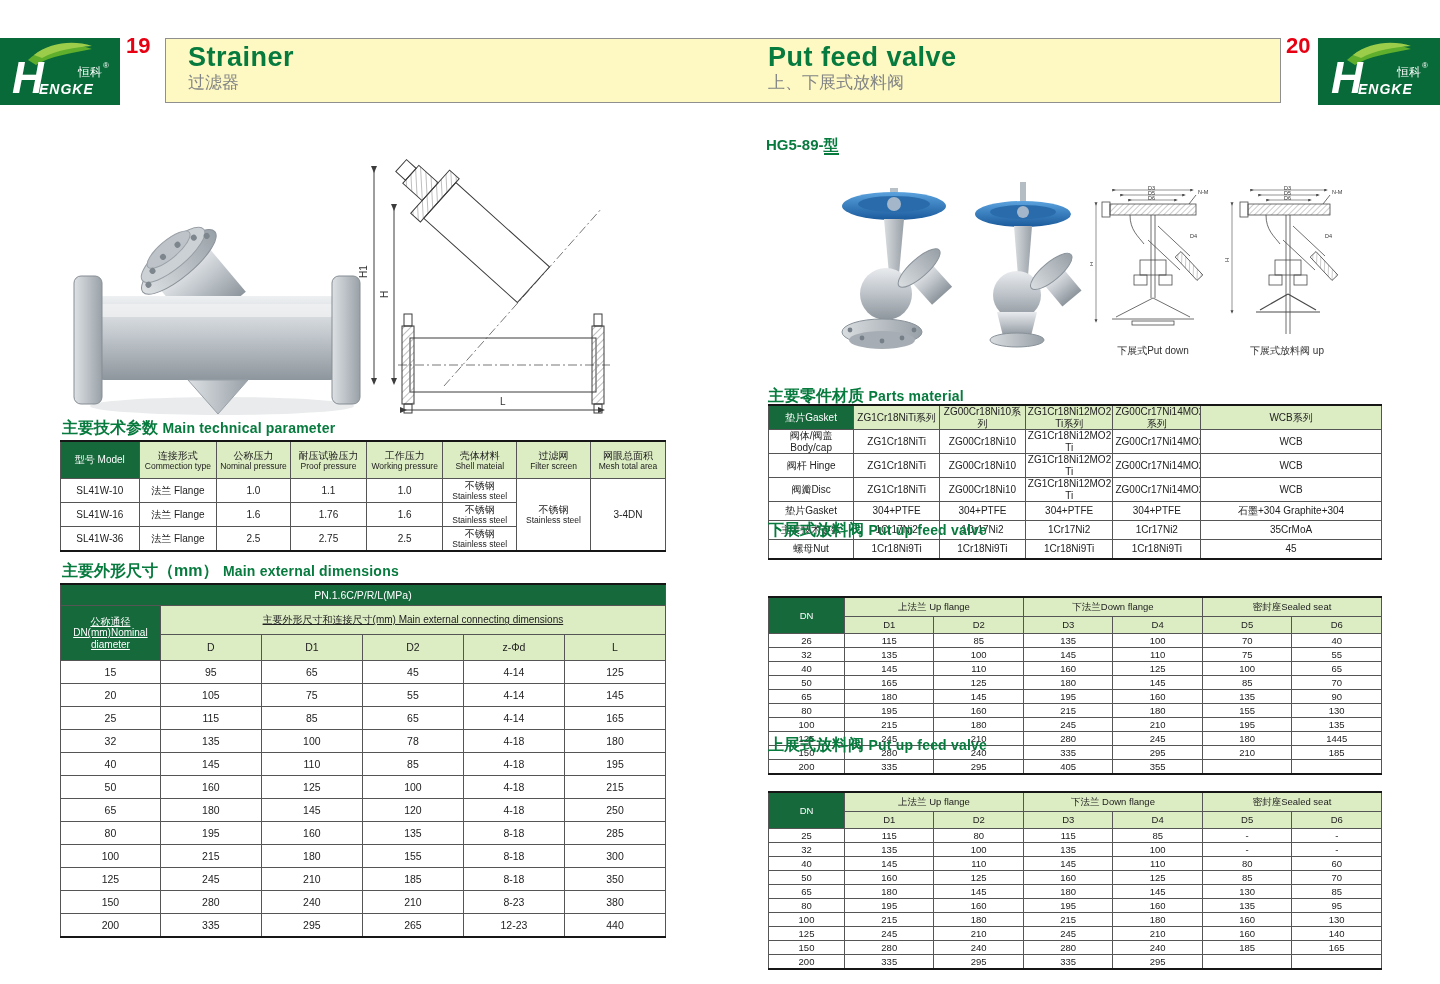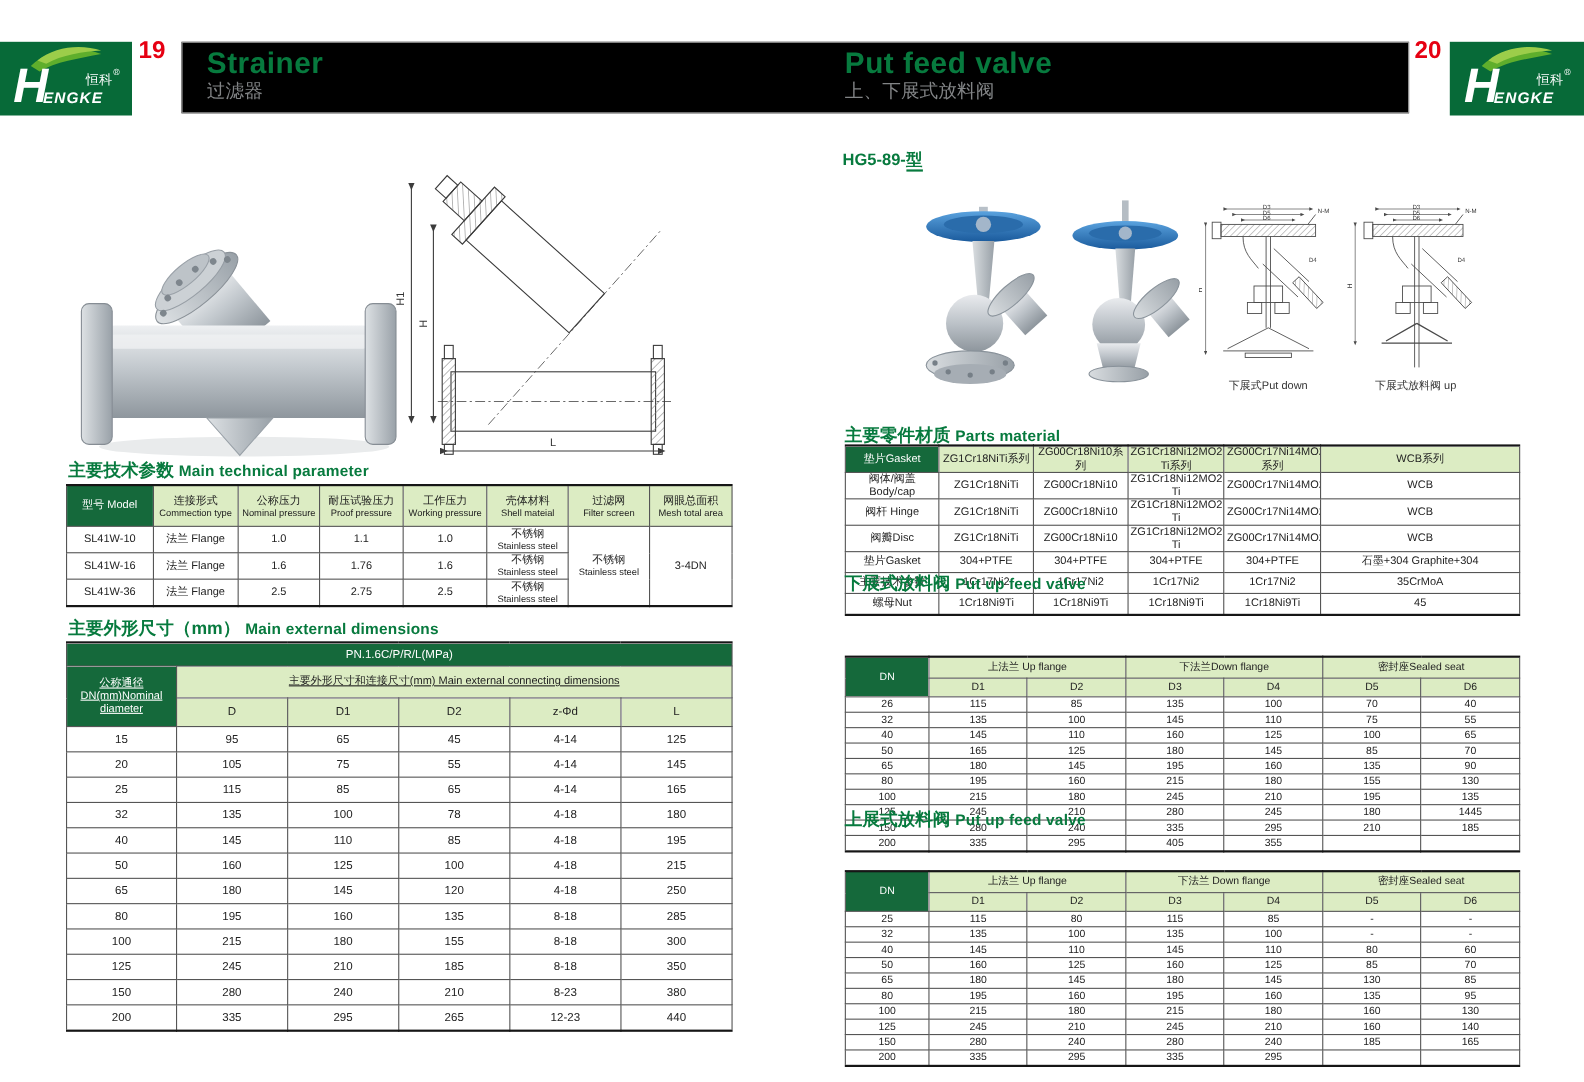--- a/index.html
+++ b/index.html
@@ -8,21 +8,21 @@
   .abs{position:absolute;}
 
   
   .logo-box{position:absolute;top:38px;height:67px;background:#076a38;}
   .logo-left{left:0;width:120px;}
   .logo-right{left:1318px;width:122px;}
   .pageno{position:absolute;top:33px;color:#e60012;font-size:22px;font-weight:800;}
   .pn-19{left:126px;}
   .pn-20{left:1286px;}
   .title-box{position:absolute;left:165px;top:38px;width:1116px;height:65px;
-             border:1px solid #8f8f8f;box-sizing:border-box;background:#000000;}
+             border:1px solid #8f8f8f;box-sizing:border-box;background:#fef9c3;}
   .title-group{position:absolute;top:4px;}
   .tg-left{left:22px;}
   .tg-right{left:602px;}
   .big-title{font-size:27px;font-weight:800;color:#077a3e;letter-spacing:.5px;line-height:1.1;}
   .sub-title{font-size:17px;color:#828486;line-height:1.2;}
 
   
   .sec-title{position:absolute;font-weight:800;color:#077a3e;white-space:nowrap;}
   .sec-title .cnp{font-size:16px;}
   .sec-title .enp{font-size:14px;letter-spacing:.2px;margin-top:16px;}

